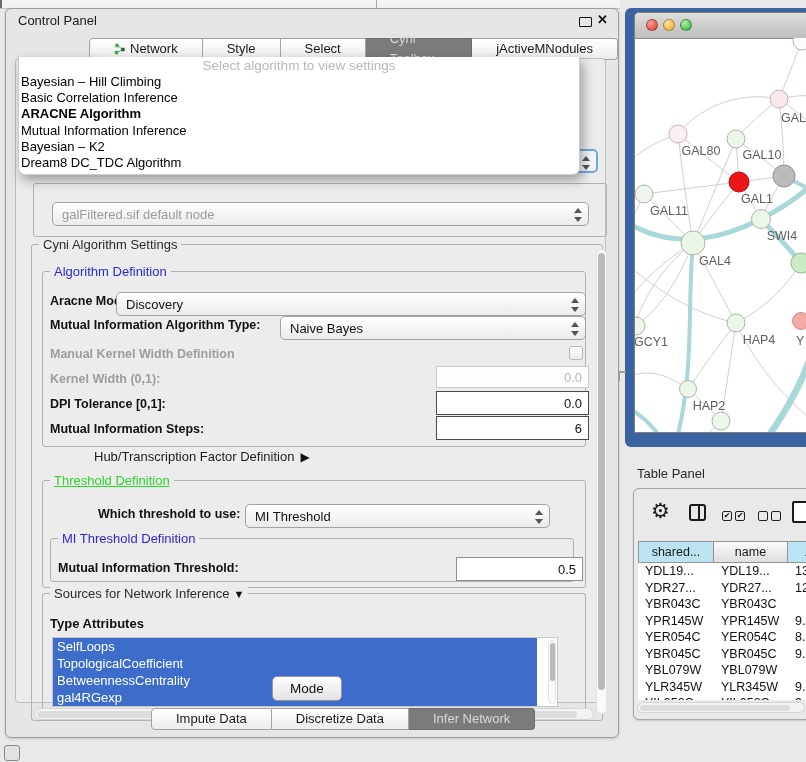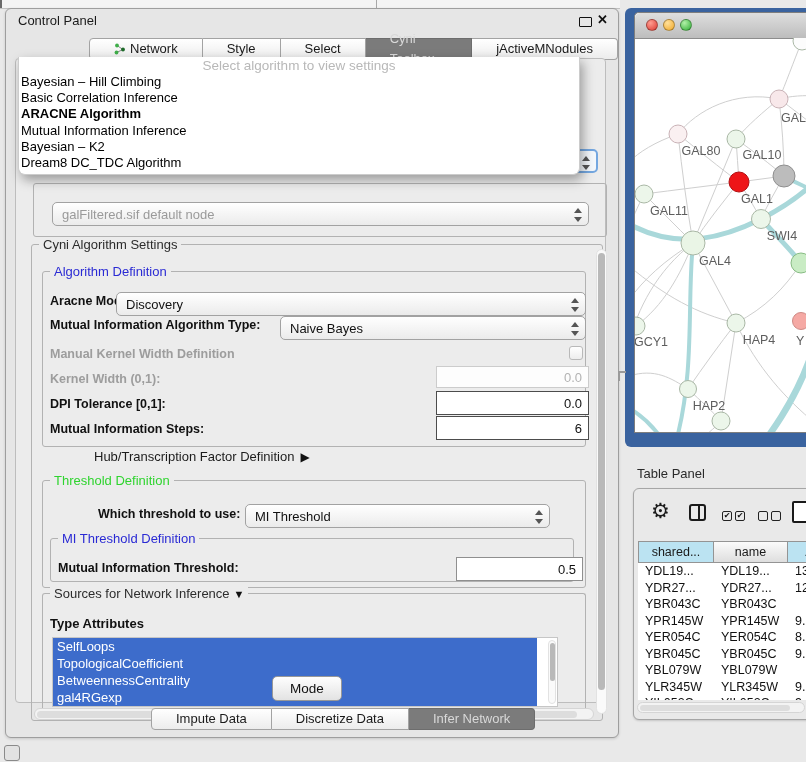--- a/index.html
+++ b/index.html
@@ -35,21 +35,21 @@
     display:flex;align-items:center;padding:0 22px 0 9px;}
   .combo .arrows{position:absolute;right:7px;top:4px;width:8px;height:16px;}
   .combo .arrows i{position:absolute;left:1px;width:0;height:0;border-left:4px solid transparent;border-right:4px solid transparent;}
   .combo .arrows i.up{top:1px;border-bottom:5px solid #555;}
   .combo .arrows i.dn{bottom:1px;border-top:5px solid #555;}
   .combo.focusring{border:2px solid var(--accent-blue);background:#f4f8fc;}
   
   .grp{position:absolute;border:1px solid #b2b2b2;border-radius:3px;box-sizing:border-box;}
   .grp>.gt{position:absolute;top:-8px;left:7px;background:#ececec;padding:0 4px;font-size:13px;white-space:nowrap;color:#2c2c2c;}
   .gt.blue{color:var(--lbl-blue);}
-  .gt.green{color:var(--lbl-green);}
+  .gt.green{color:var(--lbl-green);text-decoration:underline;}
   
   .tfield{position:absolute;box-sizing:border-box;background:#fff;border:1px solid #b7b7b7;
     font-family:"Liberation Sans",sans-serif;font-size:13px;color:#111;text-align:right;padding:0 6px;}
   .tfield.dark{border:1px solid #4c4c4c;}
   .tfield.disabled{color:#b3b3b3;border-color:#cccccc;background:#fdfdfd;}
   .checkbox{position:absolute;width:14px;height:14px;border:1px solid #b9b9b9;border-radius:3px;
     background:linear-gradient(#ffffff,#ededed);box-sizing:border-box;}
   
   #algo-popup{position:absolute;left:18px;top:57px;width:560px;background:#ffffff;
     border:1px solid #cccccc;border-top:none;border-radius:0 0 7px 7px;

